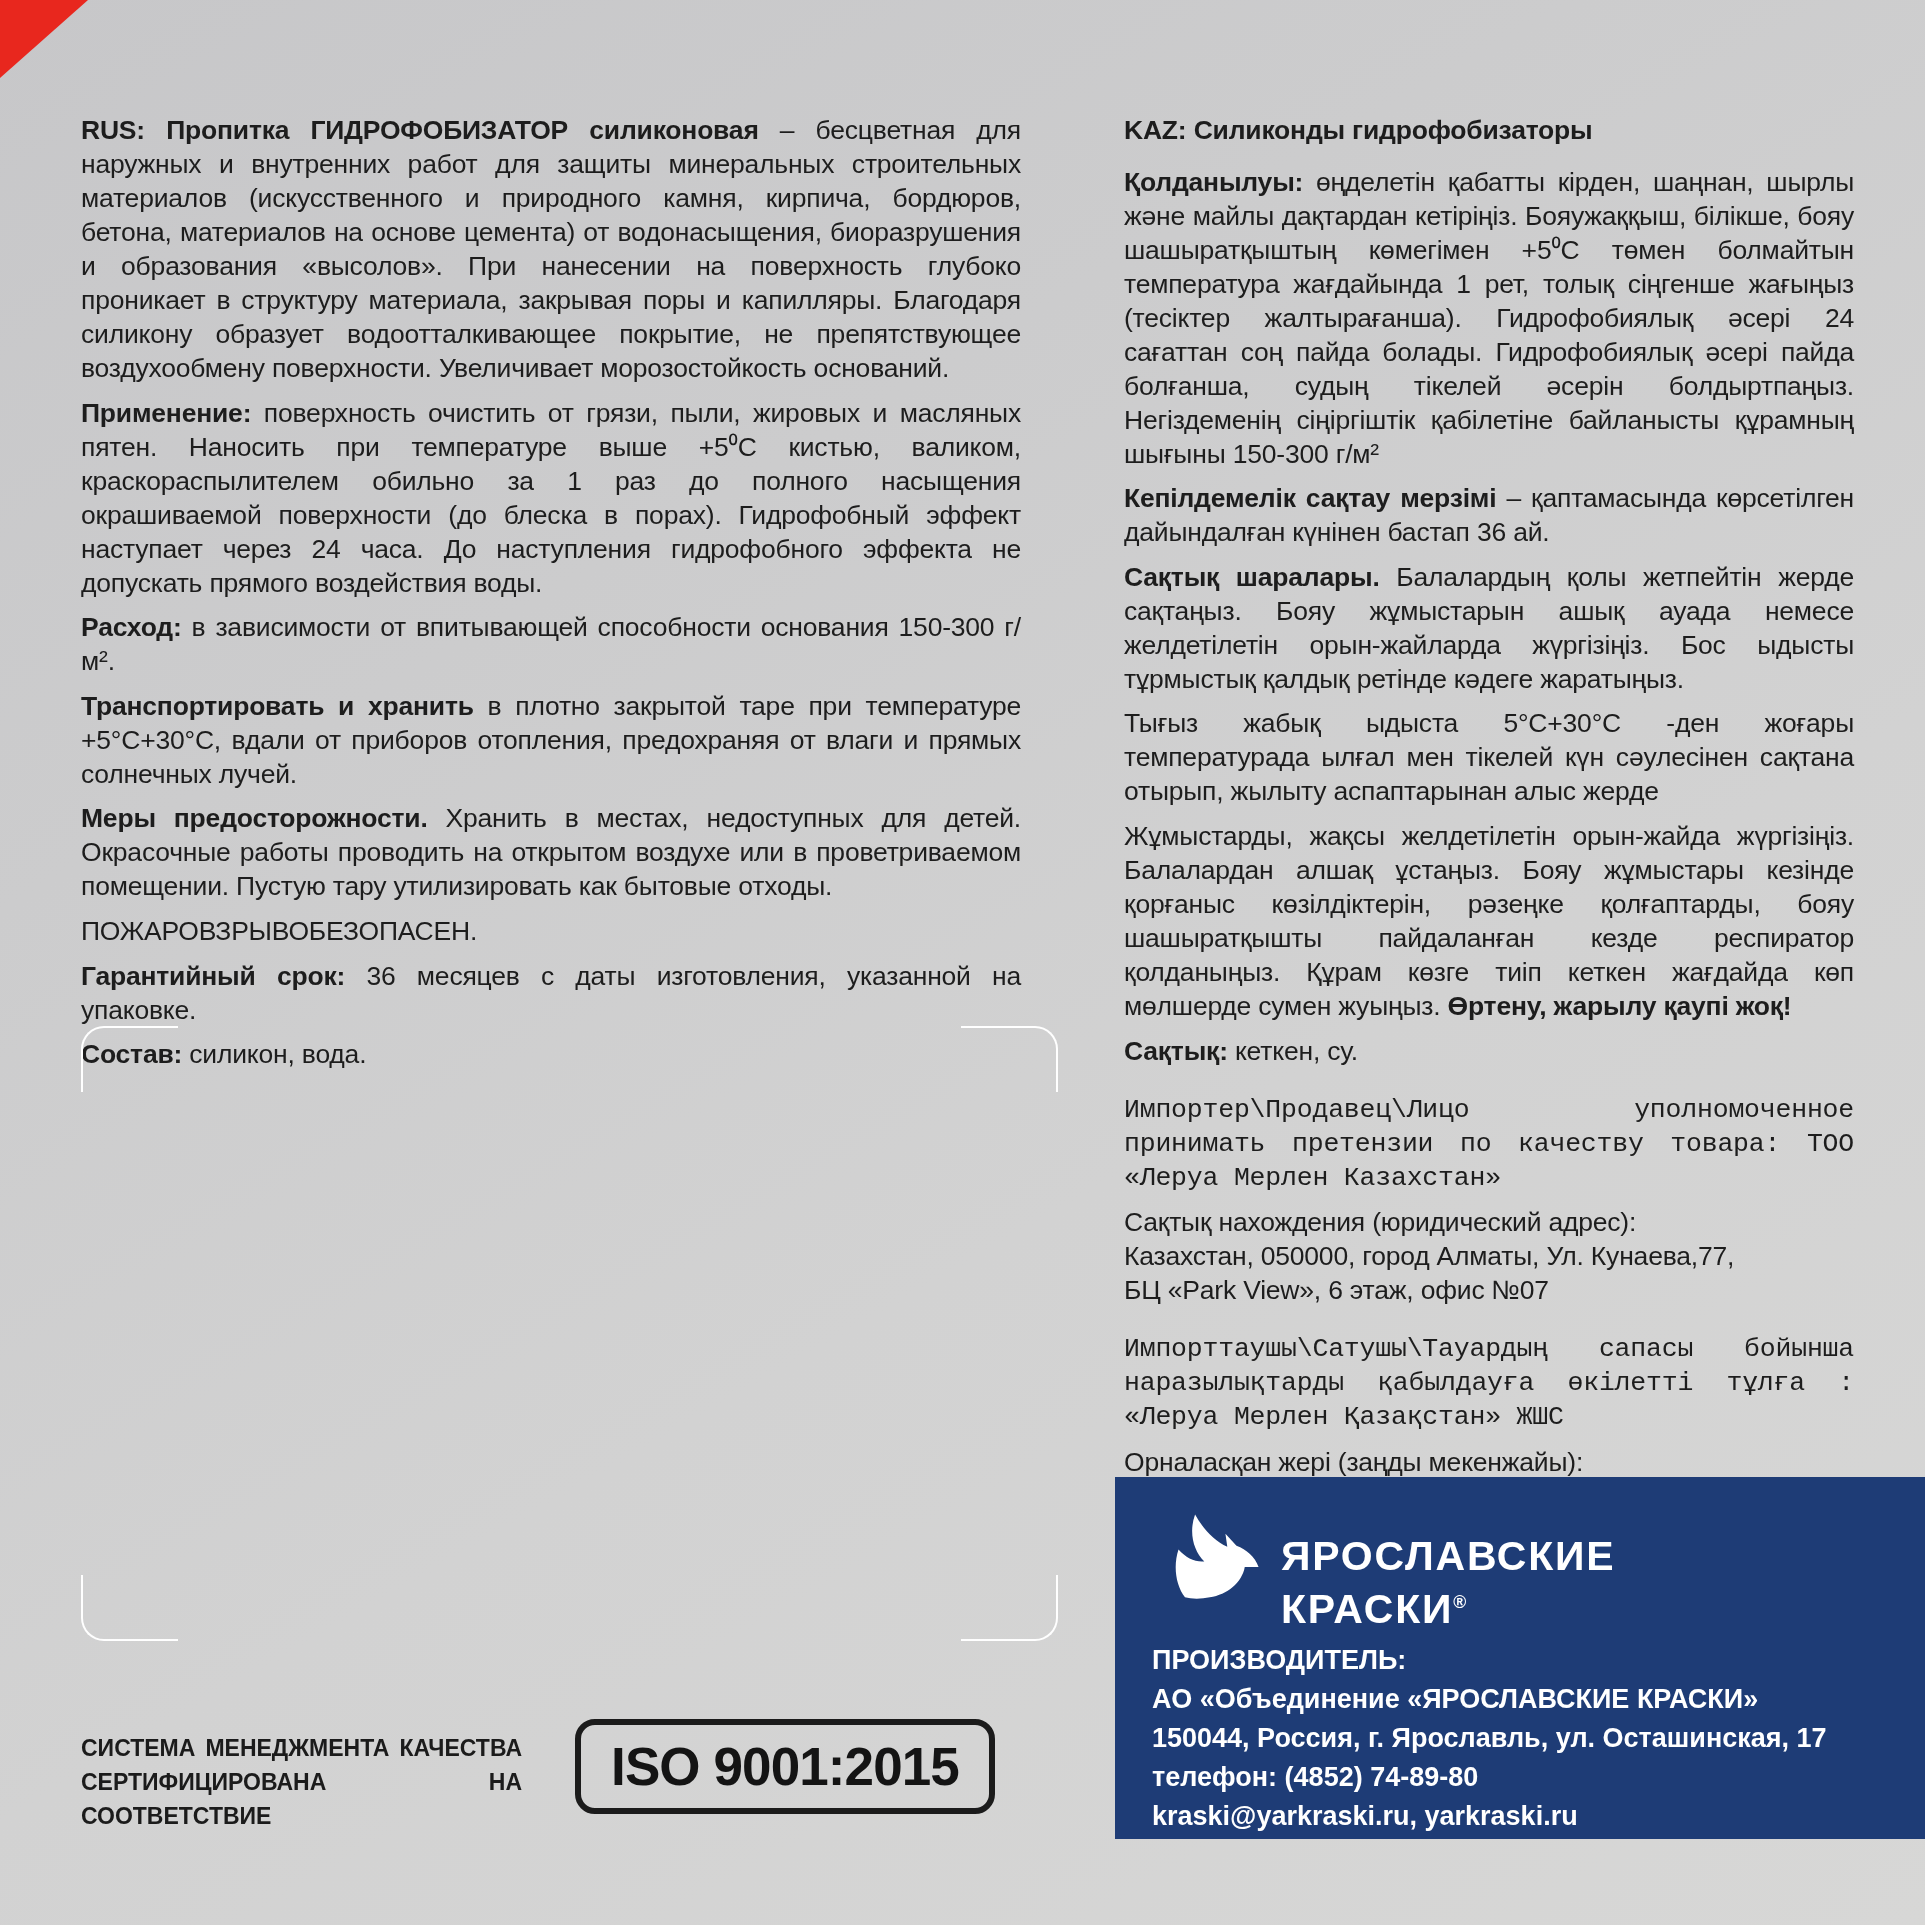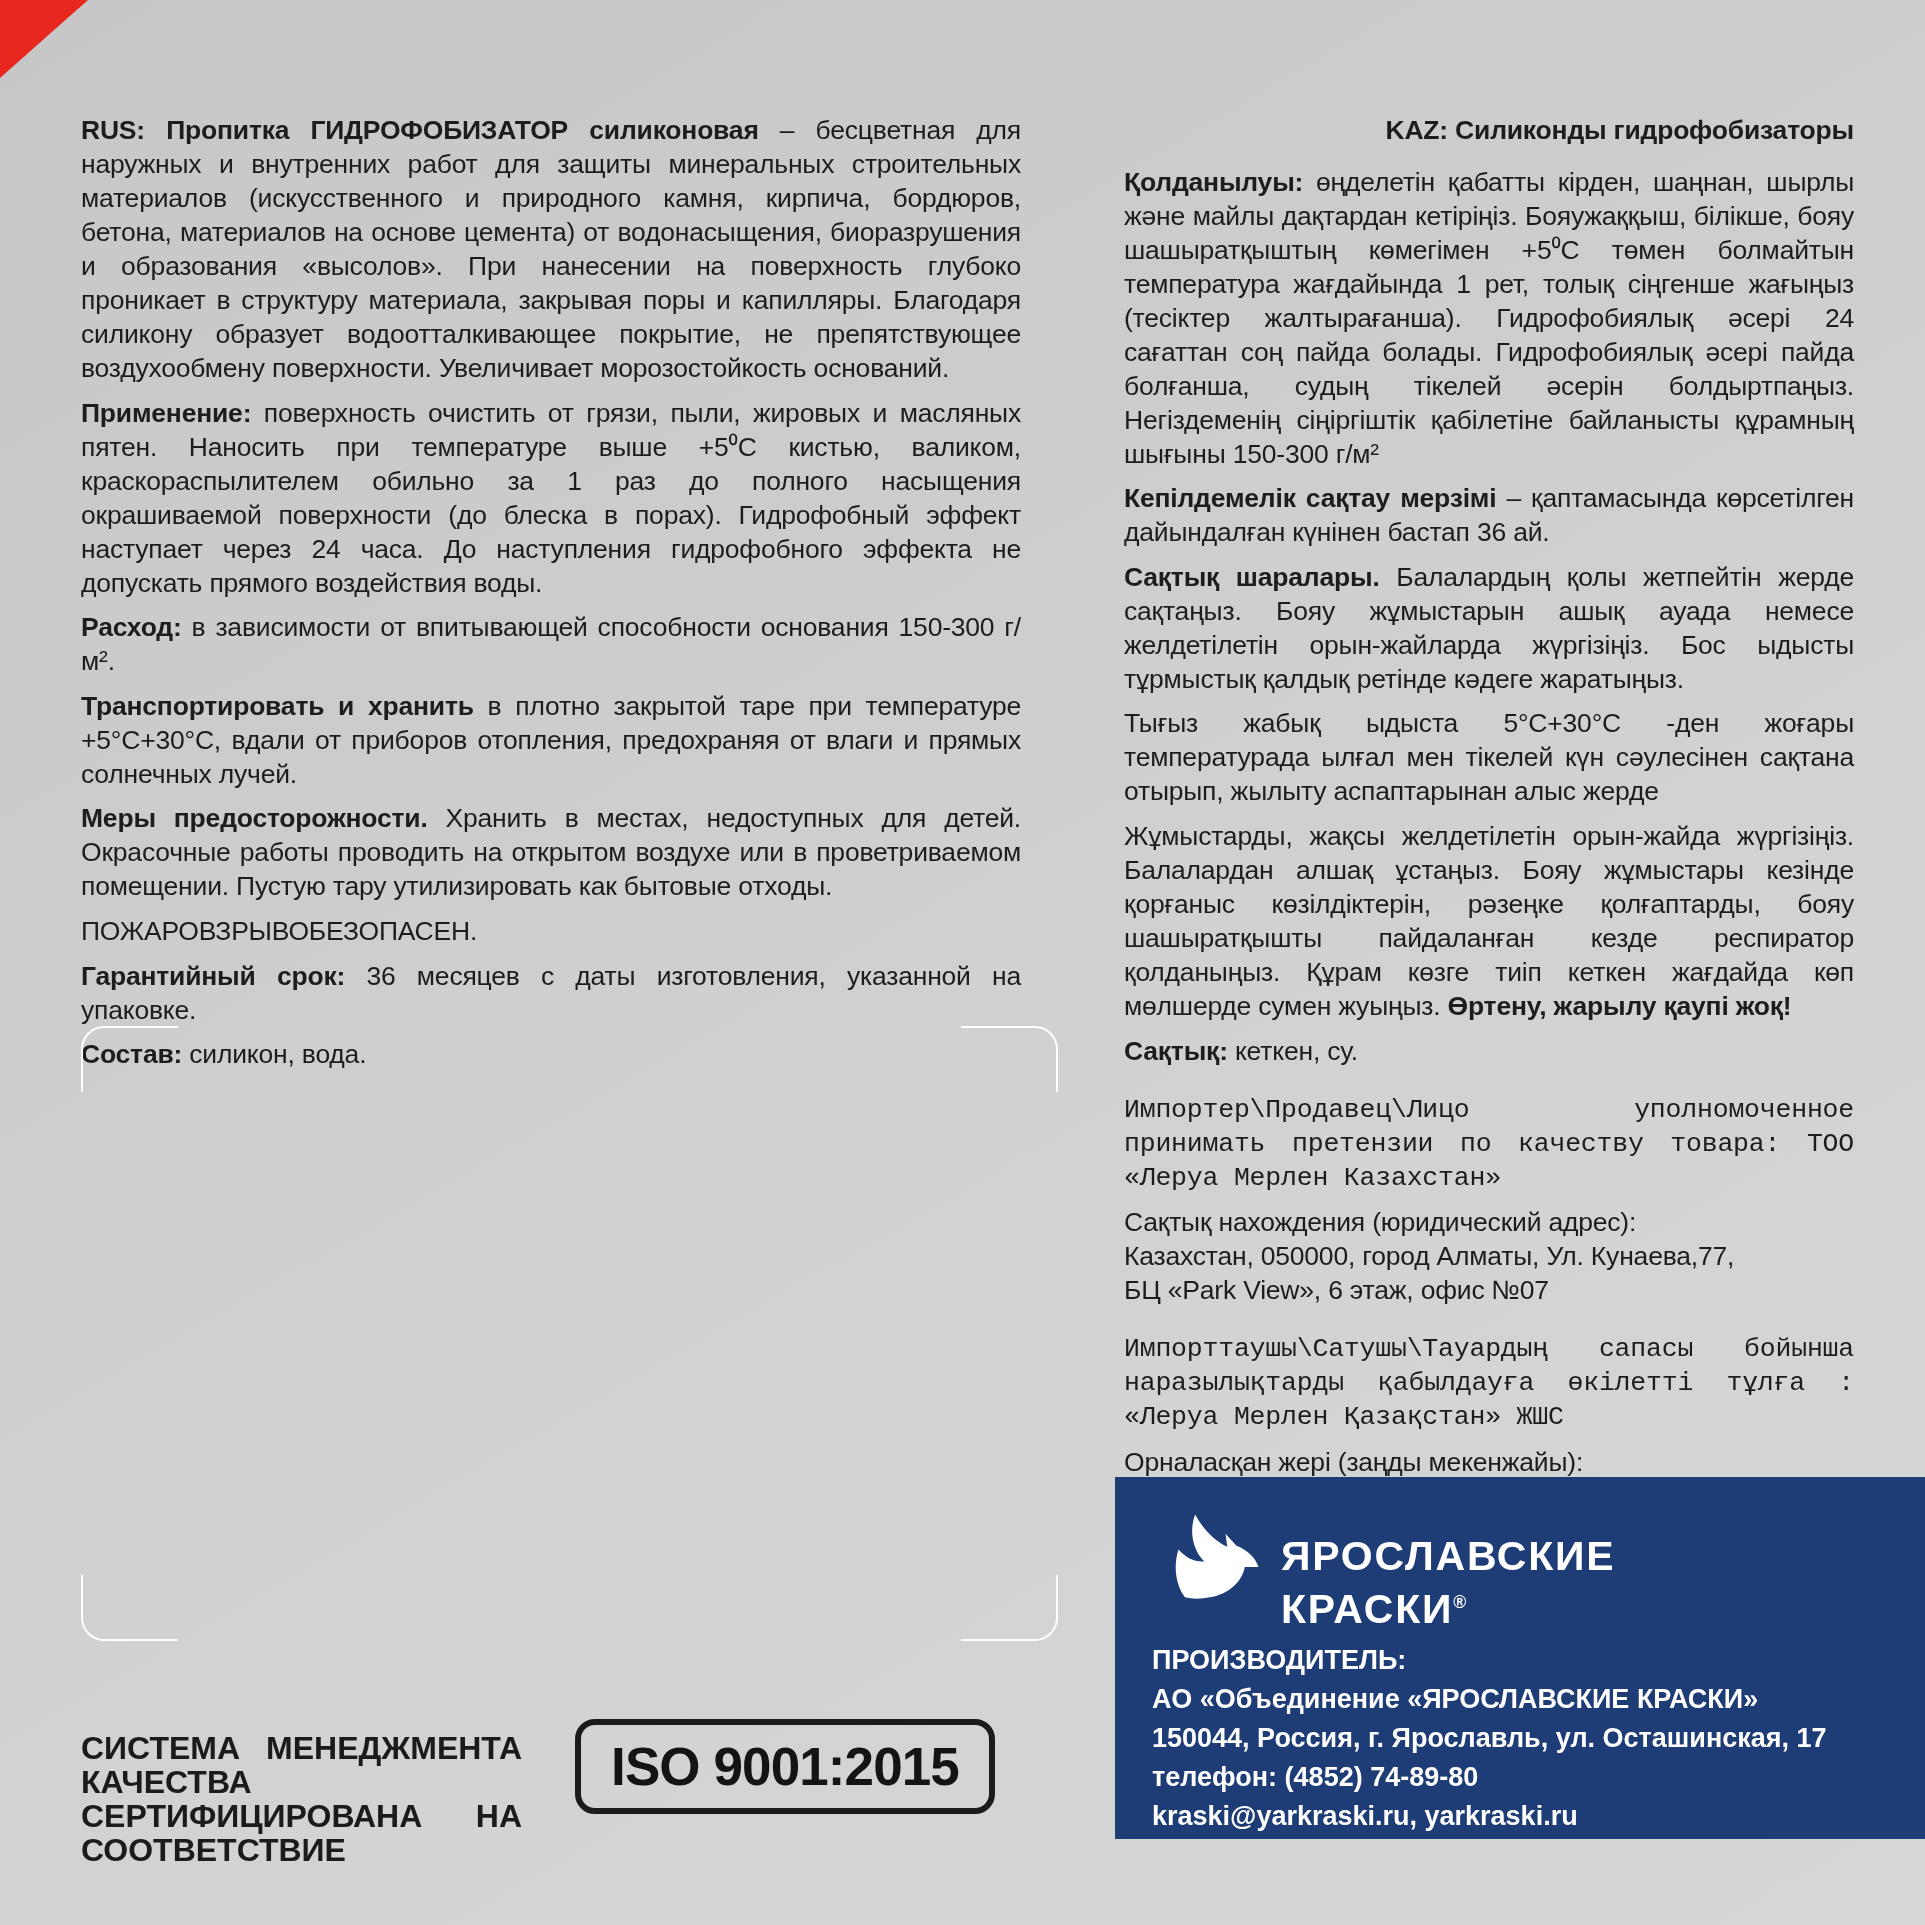--- a/index.html
+++ b/index.html
@@ -21,33 +21,33 @@
   .col{position:absolute;top:113px;}
   .col-rus{left:81px;width:940px;}
   .col-kaz{left:1124px;width:730px;}
   .para{
     margin:0 0 10.6px 0;
     font-size:26.5px;line-height:34px;
     letter-spacing:-0.2px;
     text-align:justify;
   }
   .para b{font-weight:700;}
-  .kaz-heading{font-weight:700;text-align:right;margin-bottom:17.6px;}
+  .kaz-heading{font-weight:700;text-align:left;margin-bottom:17.6px;}
   .addr{font-size:26.5px;line-height:34px;letter-spacing:-0.2px;margin:0 0 10.6px 0;}
   .gap-top{margin-top:25px;font-family:Liberation Mono, monospace;}
   
   .bracket{position:absolute;width:95px;height:64px;border:0 solid #ffffff;}
   .br-tl{left:81px;top:1026px;border-left-width:2.6px;border-top-width:2.6px;border-top-left-radius:23px;}
   .br-tr{left:961px;top:1026px;border-right-width:2.6px;border-top-width:2.6px;border-top-right-radius:23px;}
   .br-bl{left:81px;top:1575px;border-left-width:2.6px;border-bottom-width:2.6px;border-bottom-left-radius:23px;}
   .br-br{left:961px;top:1575px;border-right-width:2.6px;border-bottom-width:2.6px;border-bottom-right-radius:23px;}
   
   .cert{
     position:absolute;left:81px;top:1731px;width:441px;
-    font-weight:700;font-size:32px;line-height:34px;
+    font-weight:700;font-size:23px;line-height:34px;
     color:#1b1b1b;
   }
   .cert .cert-line{text-align:justify;text-align-last:justify;}
   
   .iso-badge{
     position:absolute;left:575px;top:1719px;width:420px;height:95px;
     box-sizing:border-box;border:6.2px solid #1b1b1b;border-radius:20px;
     display:flex;align-items:center;justify-content:center;
     font-weight:700;font-size:53px;letter-spacing:-0.9px;color:#141414;
     background:transparent;

